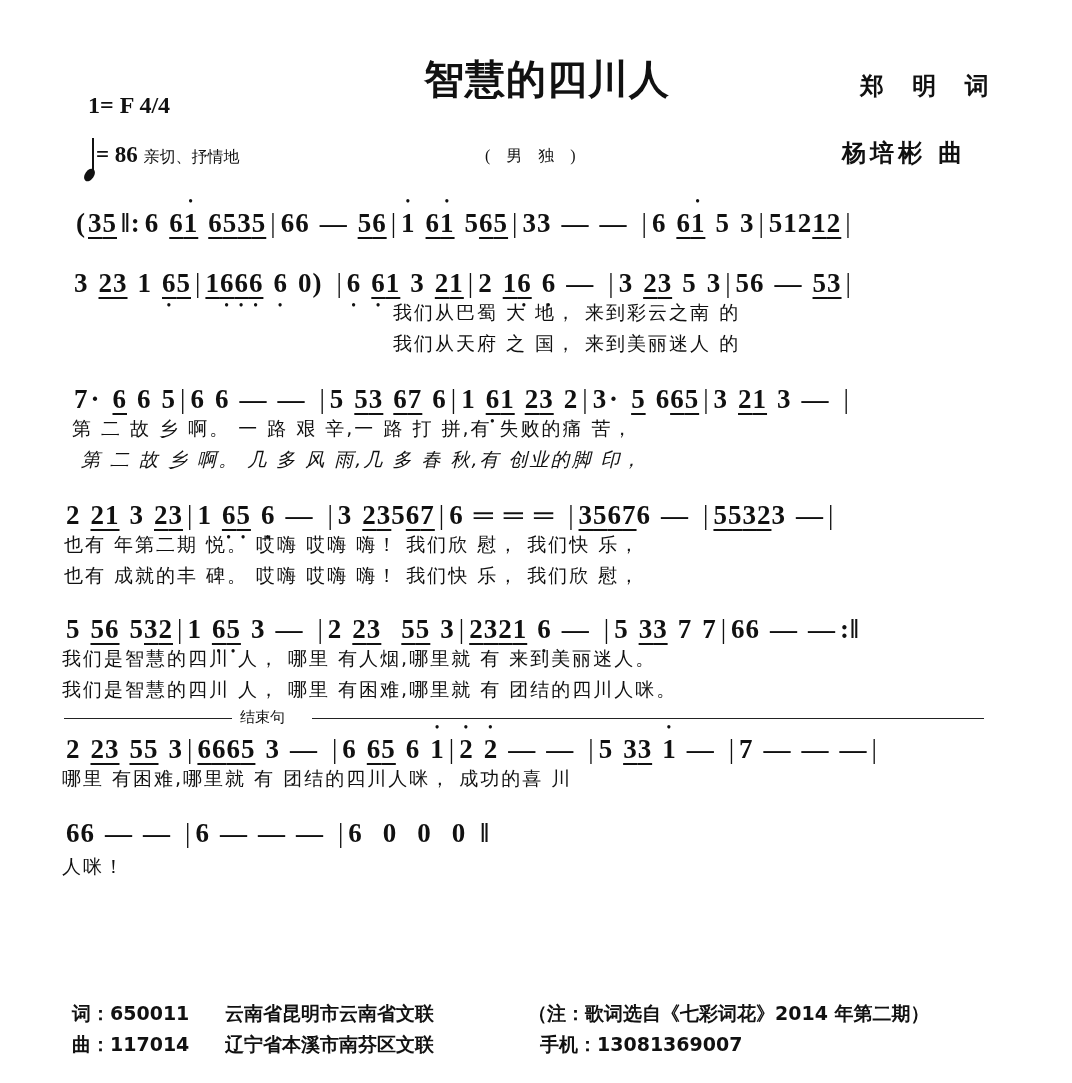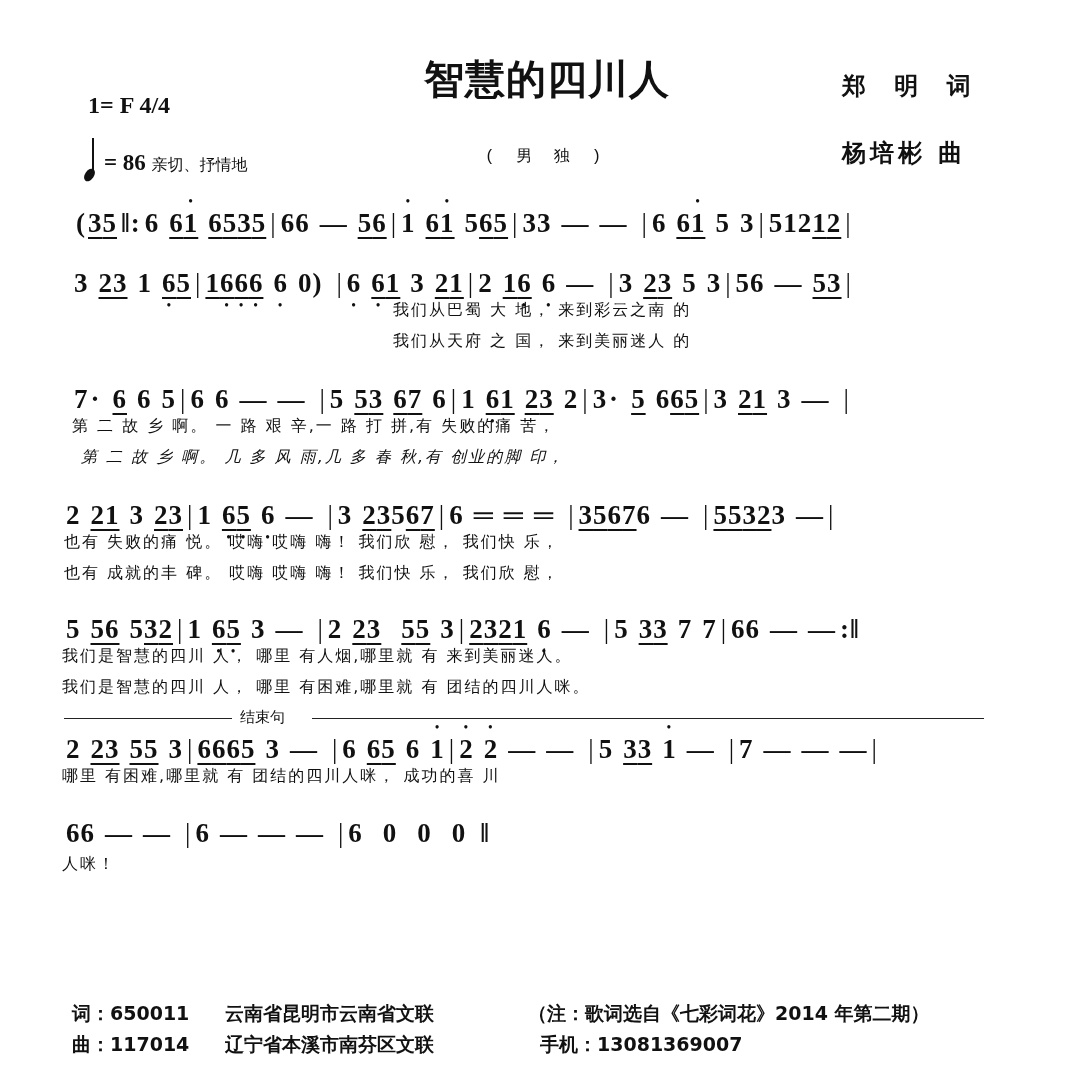--- a/index.html
+++ b/index.html
@@ -4,48 +4,48 @@
 <style>
   html, body { margin:0; padding:0; background:#ffffff; }
   body { width:1072px; height:1083px; position:relative; overflow:hidden;
          font-family:"DejaVu Serif", "Liberation Serif", serif; color:#111; }
   .abs { position:absolute; white-space:nowrap; }
   .title { font-family:"DejaVu Sans", sans-serif; font-size:40px; font-weight:bold; letter-spacing:1px; }
   .credit { font-family:"DejaVu Sans", sans-serif; font-size:24px; font-weight:bold; letter-spacing:10px; }
   .key { font-family:"Liberation Serif", serif; font-size:24px; font-weight:bold; }
   .tempo { font-family:"Liberation Serif", serif; font-size:23px; font-weight:bold; }
   .tempo .cn { font-family:"DejaVu Sans", sans-serif; font-size:16px; font-weight:normal; }
-  .voice { font-family:Liberation Mono, monospace; font-size:16px; letter-spacing:6px; }
+  .voice { font-family:Liberation Serif, serif; font-size:16px; letter-spacing:6px; }
   .staff { font-family:"Liberation Serif", serif; font-size:27px; font-weight:bold; letter-spacing:1px; }
   .staff .n { display:inline-block; position:relative; min-width:14px; text-align:center; }
   .staff .u { text-decoration:underline; text-decoration-thickness:2px; text-underline-offset:5px; }
   .staff .hi::before { content:"•"; position:absolute; top:-14px; left:50%; transform:translateX(-50%); font-size:12px; }
   .staff .lo::after { content:"•"; position:absolute; bottom:-14px; left:50%; transform:translateX(-50%); font-size:12px; }
   .staff .sp { display:inline-block; width:10px; }
   .staff .bar { display:inline-block; margin:0 4px; font-weight:normal; }
-  .lyric { font-family:"DejaVu Sans", sans-serif; font-size:16px; letter-spacing:2px; }
+  .lyric { font-family:"DejaVu Sans", sans-serif; font-size:19px; letter-spacing:2px; }
   .footer { font-family:"DejaVu Sans", sans-serif; font-size:19px; font-weight:bold; }
   .ending-line { position:absolute; border-top:1.5px solid #222; }
   .ending-label { font-family:"DejaVu Sans", sans-serif; font-size:15px; }
   .stem { position:absolute; width:2px; background:#111; }
   .stem-head { position:absolute; width:9px; height:14px; background:#111; border-radius:50%; transform:rotate(35deg); }
 </style>
 </head>
 <body>
 
 <div class="abs title" style="left:404px; top:52px;margin-left:20px;">智慧的四川人</div>
-<div class="abs credit" style="left:842px; top:70px;">郑 明 词</div>
+<div class="abs credit" style="left:860px; top:70px;">郑 明 词</div>
 <div class="abs credit" style="left:842px; top:137px; letter-spacing:4px;">杨培彬 曲</div>
 <div class="abs key" style="left:88px; top:92px;">1= F 4/4</div>
 
 <div class="abs" style="left:80px; top:134px; width:30px; height:50px;">
   <div class="stem" style="left:12px; top:4px; height:36px;"></div>
   <div class="stem-head" style="left:5px; top:34px;"></div>
 </div>
-<div class="abs tempo" style="left:96px; top:150px;margin-left:8px;">
+<div class="abs tempo" style="left:96px; top:142px;">
   <span>= 86</span>
   <span class="cn">亲切、抒情地</span>
 </div>
 <div class="abs voice" style="left:485px; top:146px;">( 男 独 )</div>
 
 <div class="abs staff" style="left:74px; top:208px;">
   <span class="n">(</span><span class="n u">3</span><span class="n u">5</span><span class="bar" style="font-weight:bold;">‖:</span><span class="n">6</span><span class="sp"></span><span class="n u">6</span><span class="n u hi">1</span><span class="sp"></span><span class="n u">6</span><span class="n u">5</span><span class="n u">3</span><span class="n u">5</span><span class="bar">|</span><span class="n">6</span><span class="n">6</span><span class="sp"></span><span class="n">—</span><span class="sp"></span><span class="n u">5</span><span class="n u">6</span><span class="bar">|</span><span class="n hi">1</span><span class="sp"></span><span class="n u">6</span><span class="n u hi">1</span><span class="sp"></span><span class="n">5</span><span class="n u">6</span><span class="n u">5</span><span class="bar">|</span><span class="n">3</span><span class="n">3</span><span class="sp"></span><span class="n">—</span><span class="sp"></span><span class="n">—</span><span class="sp"></span><span class="bar">|</span><span class="n">6</span><span class="sp"></span><span class="n u">6</span><span class="n u hi">1</span><span class="sp"></span><span class="n">5</span><span class="sp"></span><span class="n">3</span><span class="bar">|</span><span class="n">5</span><span class="n">1</span><span class="n">2</span><span class="n u">1</span><span class="n u">2</span><span class="bar">|</span>
 </div>
 
 <div class="abs staff" style="left:74px; top:268px;">
@@ -56,21 +56,21 @@
 
 <div class="abs staff" style="left:74px; top:384px;">
   <span class="n">7</span><span class="n">·</span><span class="sp"></span><span class="n u">6</span><span class="sp"></span><span class="n">6</span><span class="sp"></span><span class="n">5</span><span class="bar">|</span><span class="n">6</span><span class="sp"></span><span class="n">6</span><span class="sp"></span><span class="n">—</span><span class="sp"></span><span class="n">—</span><span class="sp"></span><span class="bar">|</span><span class="n">5</span><span class="sp"></span><span class="n u">5</span><span class="n u">3</span><span class="sp"></span><span class="n u">6</span><span class="n u">7</span><span class="sp"></span><span class="n">6</span><span class="bar">|</span><span class="n">1</span><span class="sp"></span><span class="n u lo">6</span><span class="n u">1</span><span class="sp"></span><span class="n u">2</span><span class="n u">3</span><span class="sp"></span><span class="n">2</span><span class="bar">|</span><span class="n">3</span><span class="n">·</span><span class="sp"></span><span class="n u">5</span><span class="sp"></span><span class="n">6</span><span class="n u">6</span><span class="n u">5</span><span class="bar">|</span><span class="n">3</span><span class="sp"></span><span class="n u">2</span><span class="n u">1</span><span class="sp"></span><span class="n">3</span><span class="sp"></span><span class="n">—</span><span class="sp"></span><span class="bar">|</span>
 </div>
 <div class="abs lyric" style="left:72px; top:416px;">第 二 故  乡 啊。   一 路 艰 辛,一 路 打 拼,有  失败的痛    苦，</div>
 <div class="abs lyric" style="left:81px; top:447px;font-style:italic;">第 二 故  乡 啊。   几 多 风 雨,几 多 春 秋,有  创业的脚    印，</div>
 
 <div class="abs staff" style="left:66px; top:500px;">
   <span class="n">2</span><span class="sp"></span><span class="n u">2</span><span class="n u">1</span><span class="sp"></span><span class="n">3</span><span class="sp"></span><span class="n u">2</span><span class="n u">3</span><span class="bar">|</span><span class="n">1</span><span class="sp"></span><span class="n u lo">6</span><span class="n u lo">5</span><span class="sp"></span><span class="n lo">6</span><span class="sp"></span><span class="n">—</span><span class="sp"></span><span class="bar">|</span><span class="n">3</span><span class="sp"></span><span class="n u">2</span><span class="n u">3</span><span class="n">5</span><span class="n u">6</span><span class="n u">7</span><span class="bar">|</span><span class="n">6</span><span class="sp"></span><span class="n">═</span><span class="sp"></span><span class="n">═</span><span class="sp"></span><span class="n">═</span><span class="sp"></span><span class="bar">|</span><span class="n u">3</span><span class="n u">5</span><span class="n u">6</span><span class="n u">7</span><span class="n">6</span><span class="sp"></span><span class="n">—</span><span class="sp"></span><span class="bar">|</span><span class="n u">5</span><span class="n u">5</span><span class="n u">3</span><span class="n u">2</span><span class="n">3</span><span class="sp"></span><span class="n">—</span><span class="bar">|</span>
 </div>
-<div class="abs lyric" style="left:64px; top:532px;">也有  失败的痛    悦。  哎嗨 哎嗨    嗨！          我们欣 慰，    我们快 乐，</div>
+<div class="abs lyric" style="left:64px; top:532px;">也有  年第二期    悦。  哎嗨 哎嗨    嗨！          我们欣 慰，    我们快 乐，</div>
 <div class="abs lyric" style="left:64px; top:563px;">也有  成就的丰    碑。  哎嗨 哎嗨    嗨！          我们快 乐，    我们欣 慰，</div>
 
 <div class="abs staff" style="left:66px; top:614px;">
   <span class="n">5</span><span class="sp"></span><span class="n u">5</span><span class="n u">6</span><span class="sp"></span><span class="n">5</span><span class="n u">3</span><span class="n u">2</span><span class="bar">|</span><span class="n">1</span><span class="sp"></span><span class="n u lo">6</span><span class="n u lo">5</span><span class="sp"></span><span class="n">3</span><span class="sp"></span><span class="n">—</span><span class="sp"></span><span class="bar">|</span><span class="n">2</span><span class="sp"></span><span class="n u">2</span><span class="n u">3</span><span class="sp"></span><span class="sp"></span><span class="n u">5</span><span class="n u">5</span><span class="sp"></span><span class="n">3</span><span class="bar">|</span><span class="n u">2</span><span class="n u">3</span><span class="n u">2</span><span class="n u">1</span><span class="sp"></span><span class="n lo">6</span><span class="sp"></span><span class="n">—</span><span class="sp"></span><span class="bar">|</span><span class="n">5</span><span class="sp"></span><span class="n u">3</span><span class="n u">3</span><span class="sp"></span><span class="n">7</span><span class="sp"></span><span class="n">7</span><span class="bar">|</span><span class="n">6</span><span class="n">6</span><span class="sp"></span><span class="n">—</span><span class="sp"></span><span class="n">—</span><span class="bar" style="font-weight:bold;">:‖</span>
 </div>
 <div class="abs lyric" style="left:62px; top:646px;">我们是智慧的四川  人，    哪里    有人烟,哪里就  有      来到美丽迷人。</div>
 <div class="abs lyric" style="left:62px; top:677px;">我们是智慧的四川  人，    哪里    有困难,哪里就  有      团结的四川人咪。</div>
 
 <div class="ending-line" style="left:64px; top:718px; width:168px;"></div>
 <div class="abs ending-label" style="left:240px; top:708px;">结束句</div>

